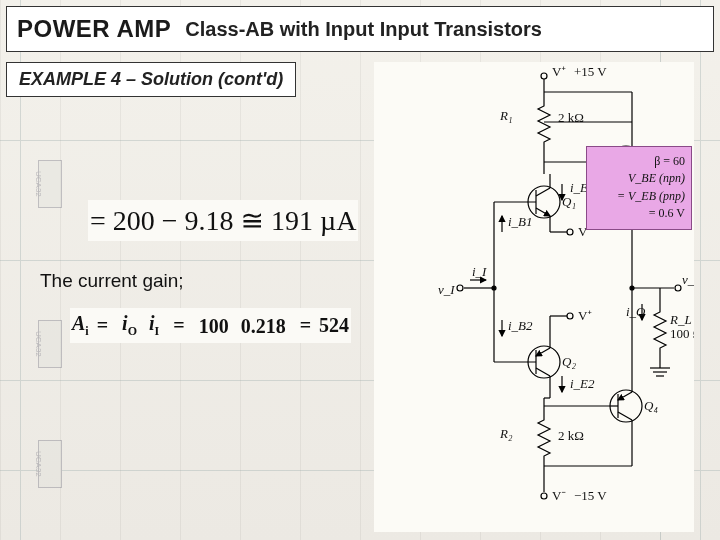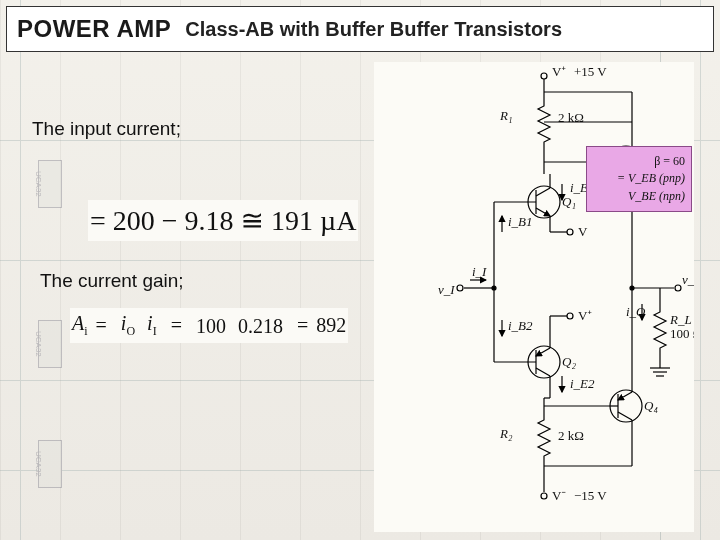--- a/index.html
+++ b/index.html
@@ -117,20 +117,21 @@
   .eq1 { left: 70px; top: 150px; font-family: "Times New Roman", serif; font-size: 20px; font-style: italic; }
   .eq1 .sub { font-size: 12px; font-style: normal; vertical-align: sub; }
   .eq2 { left: 88px; top: 200px; font-family: "Times New Roman", serif; font-size: 28px; }
   .eq2 .approx { font-style: normal; }
 
   .eq3 {
     left: 70px;
     top: 308px;
     font-family: "Times New Roman", serif;
     font-size: 20px;
+    font-weight: bold;
   }
   .eq3 .row {
     display: flex;
     align-items: center;
     gap: 8px;
     font-style: italic;
   }
   .eq3 .sub { font-size: 12px; font-style: normal; vertical-align: sub; }
   .eq3 .frac {
     display: inline-flex;
@@ -198,25 +199,25 @@
     <div class="hline" style="top:260px"></div>
     <div class="hline" style="top:380px"></div>
     <div class="hline" style="top:470px"></div>
     <div class="chip" style="left:38px; top:160px">UCA32</div>
     <div class="chip" style="left:38px; top:320px">UCA32</div>
     <div class="chip" style="left:38px; top:440px">UCA32</div>
   </div>
 
   <div class="title-bar">
     <span class="title-main">POWER AMP</span>
-    <span class="title-sub">Class-AB with Buffer Buffer Transistors</span>
-  </div>
-
-
-  <div class="body-text1">The input current;</div>
+    <span class="title-sub">Class-AB with Input Input Transistors</span>
+  </div>
+
+  <div class="subtitle">EXAMPLE 4 – Solution (cont'd)</div>
+
 
 
   <div class="eq-box eq2">
     <span class="approx">= 200 − 9.18 ≅ 191 µA</span>
   </div>
 
   <div class="body-text2">The current gain;</div>
 
   <div class="eq-box eq3">
     <div class="row">
@@ -229,21 +230,21 @@
         <span class="bar"></span>
         <span class="den"><span>i</span><span class="sub">I</span></span>
       </span>
       <span class="eqsym">=</span>
       <span class="frac">
         <span class="num" style="font-style:normal">100</span>
         <span class="bar"></span>
         <span class="den" style="font-style:normal">0.218</span>
       </span>
       <span class="eqsym">=</span>
-      <span style="font-style:normal">892</span>
+      <span style="font-style:normal">524</span>
     </div>
   </div>
 
   <div class="schematic">
     <svg viewBox="0 0 320 470">
       <defs>
         <marker id="arr" markerWidth="6" markerHeight="6" refX="5" refY="3" orient="auto">
           <path d="M0,0 L6,3 L0,6 Z" fill="#000"></path>
         </marker>
       </defs>
@@ -369,18 +370,19 @@
       <text x="200" y="438" class="upright"><tspan>−15 V</tspan></text>
 
       <text x="308" y="222"><tspan>v_O</tspan></text>
       <text x="252" y="254"><tspan>i_O</tspan></text>
       <text x="296" y="262"><tspan>R_L</tspan></text>
       <text x="296" y="276" class="upright"><tspan>100 Ω</tspan></text>
     </svg>
 
     <div class="param-box">
       <div>β = 60</div>
+      <div><em>V_BE (npn)</em></div>
       <div><em>= V_EB (pnp)</em></div>
-      <div><em>V_BE (npn)</em></div>
+      <div>= 0.6 V</div>
     </div>
   </div>
 
 </div>
 
 </body></html>

